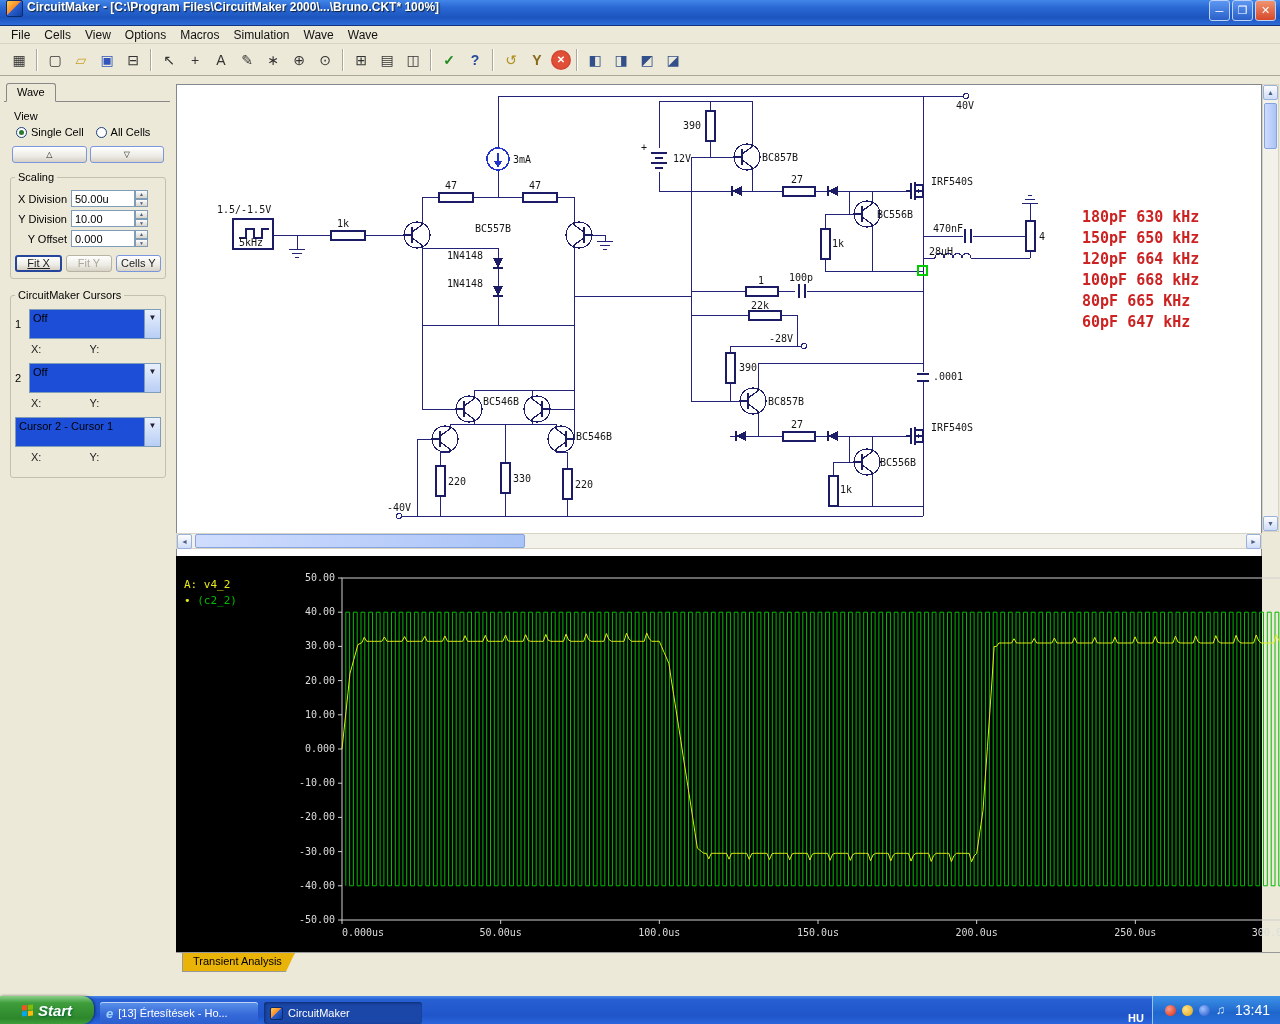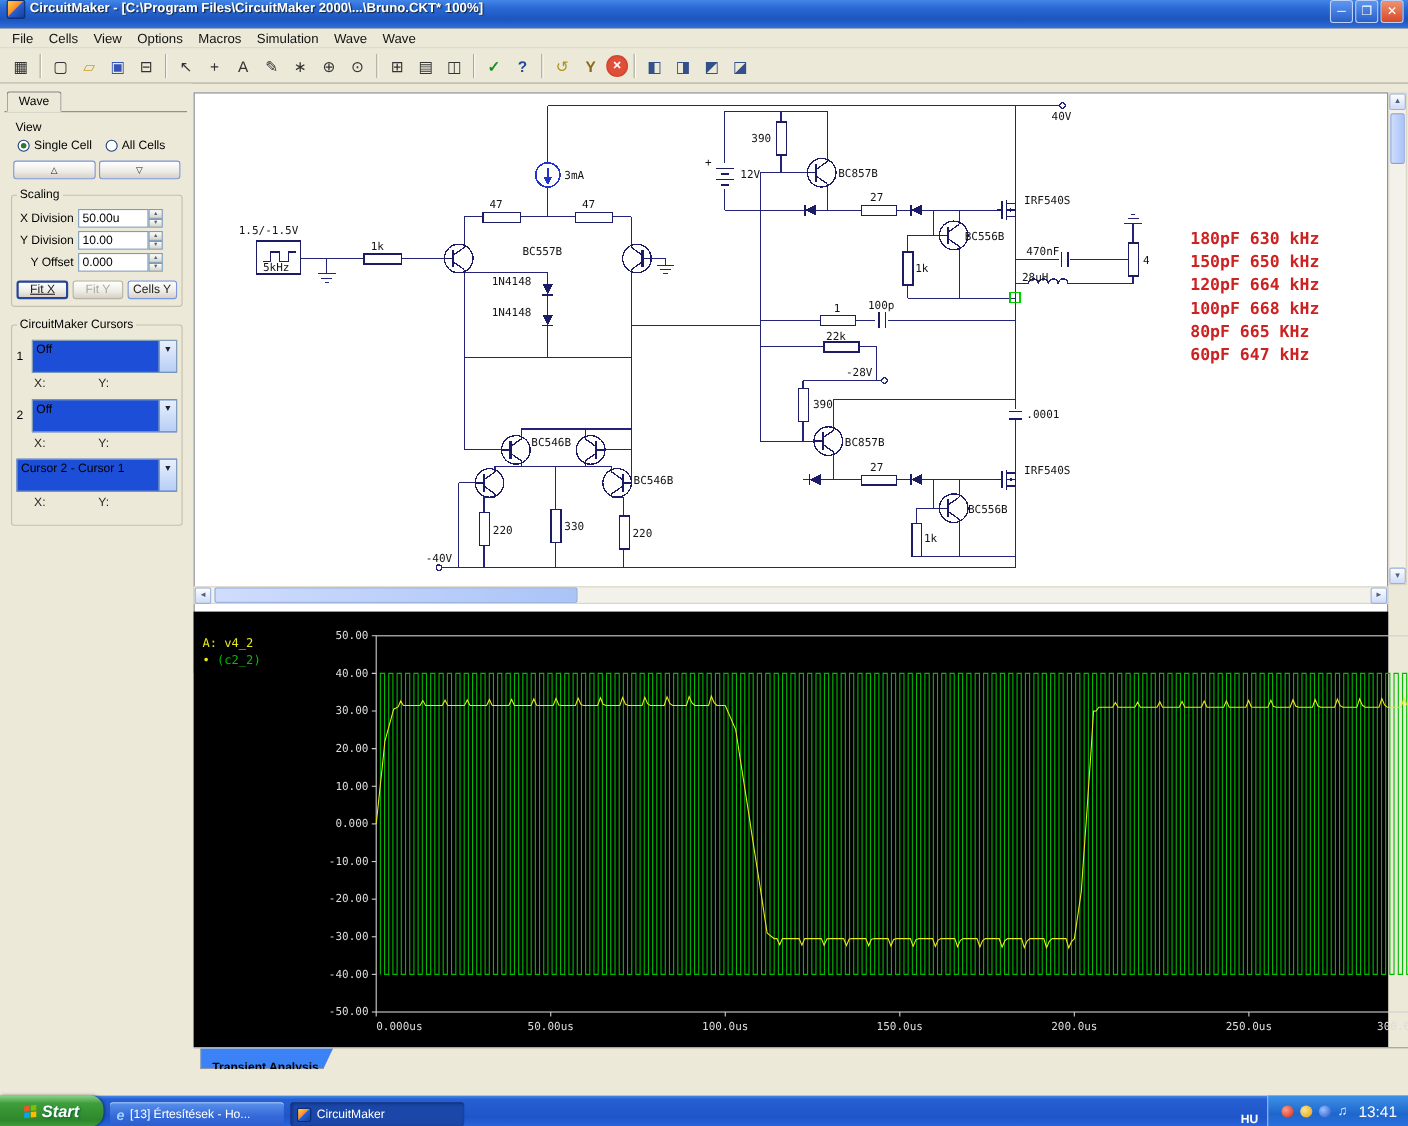--- a/index.html
+++ b/index.html
@@ -101,22 +101,22 @@
   .sthumb { position:absolute; background:linear-gradient(90deg,#cfdcfd,#aac4f7);
     border:1px solid #85a3e0; border-radius:2px; }
   .hscroll .sthumb { top:0; height:14px; }
 
   
   .wave-panel { position:absolute; left:176px; top:556px; width:1086px; height:396px;
     background:#000;padding-left:45px; }
   .legend { position:absolute; left:8px; font:11px "DejaVu Sans Mono", monospace; }
   .wave-tabstrip { position:absolute; left:176px; top:952px; width:1104px; height:20px;
     background:#ece9d8; border-top:1px solid #999; padding-left:6px; display:flex; }
-  .wtab { background:#3b82f6; border:1px solid #999; border-top:none; font-size:11px;
-    padding:12px 12px 3px 10px; clip-path:polygon(0 0,100% 0,calc(100% - 9px) 100%,0 100%);font-weight:bold; }
+  .wtab { background:#eab308; border:1px solid #999; border-top:none; font-size:11px;
+    padding:2px 12px 3px 10px; clip-path:polygon(0 0,100% 0,calc(100% - 9px) 100%,0 100%); }
   .wtick { font:10px "DejaVu Sans Mono", monospace; fill:#dcdcdc; }
 
   
   .taskbar { position:absolute; left:0; top:996px; width:1280px; height:28px;
     background:linear-gradient(180deg,#4a8ae8 0%,#2760d4 12%,#1f55c8 70%,#2a65dd 100%);
     display:flex; align-items:flex-end; }
   .start-btn { height:28px; width:94px; border-radius:0 12px 12px 0;
     background:linear-gradient(180deg,#8cd08a 0%,#3f9e3c 25%,#2d872b 80%,#3f9e3c 100%);
     display:flex; align-items:center; justify-content:center; gap:5px;
     box-shadow:1px 0 3px #0008; }

